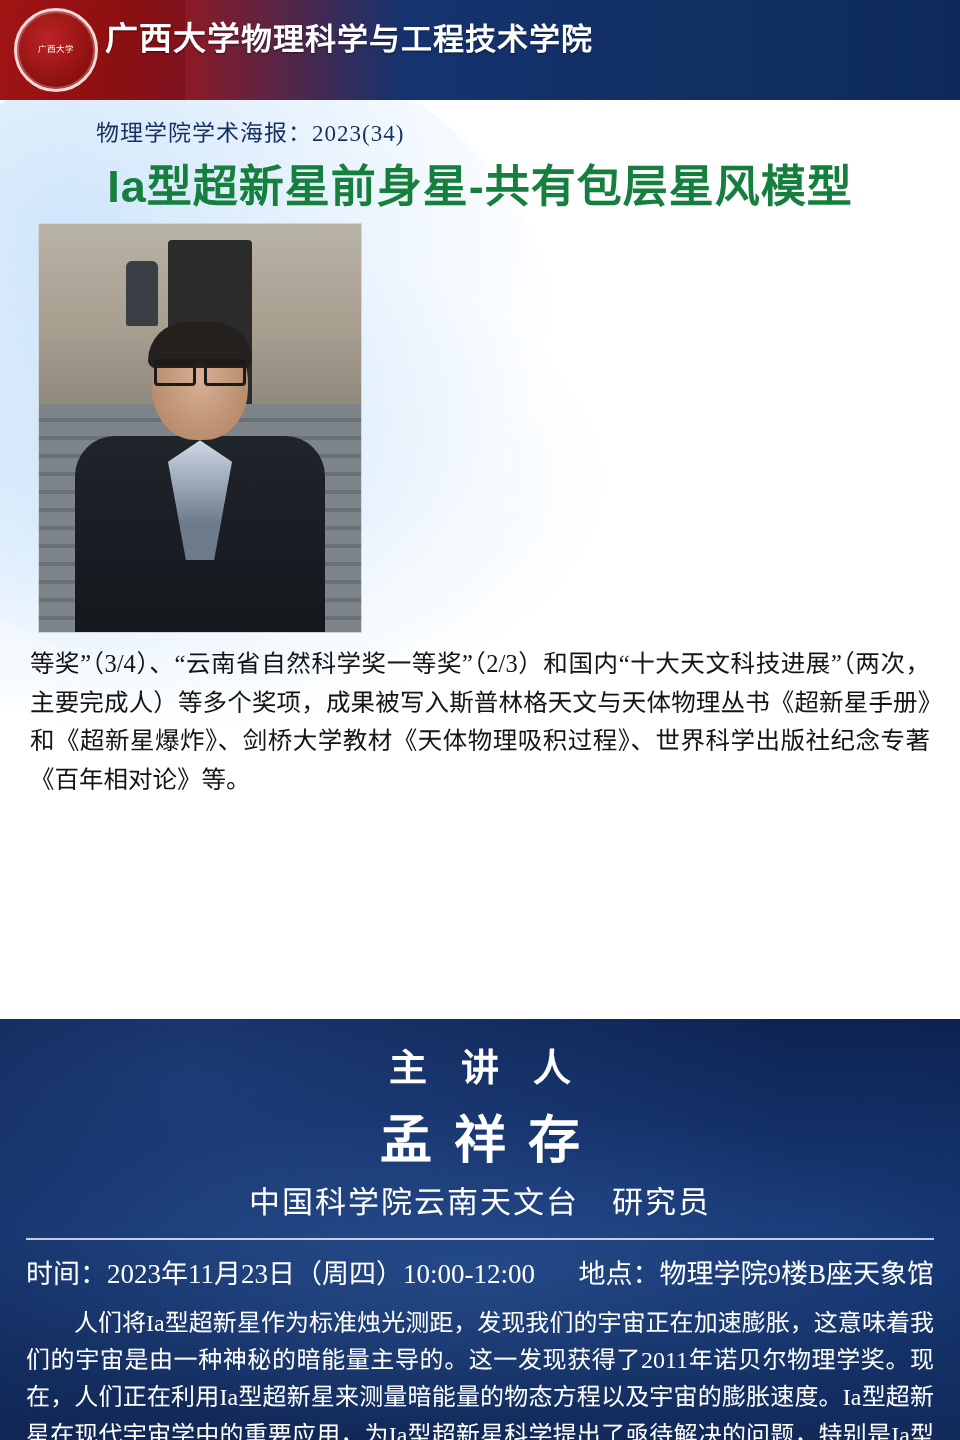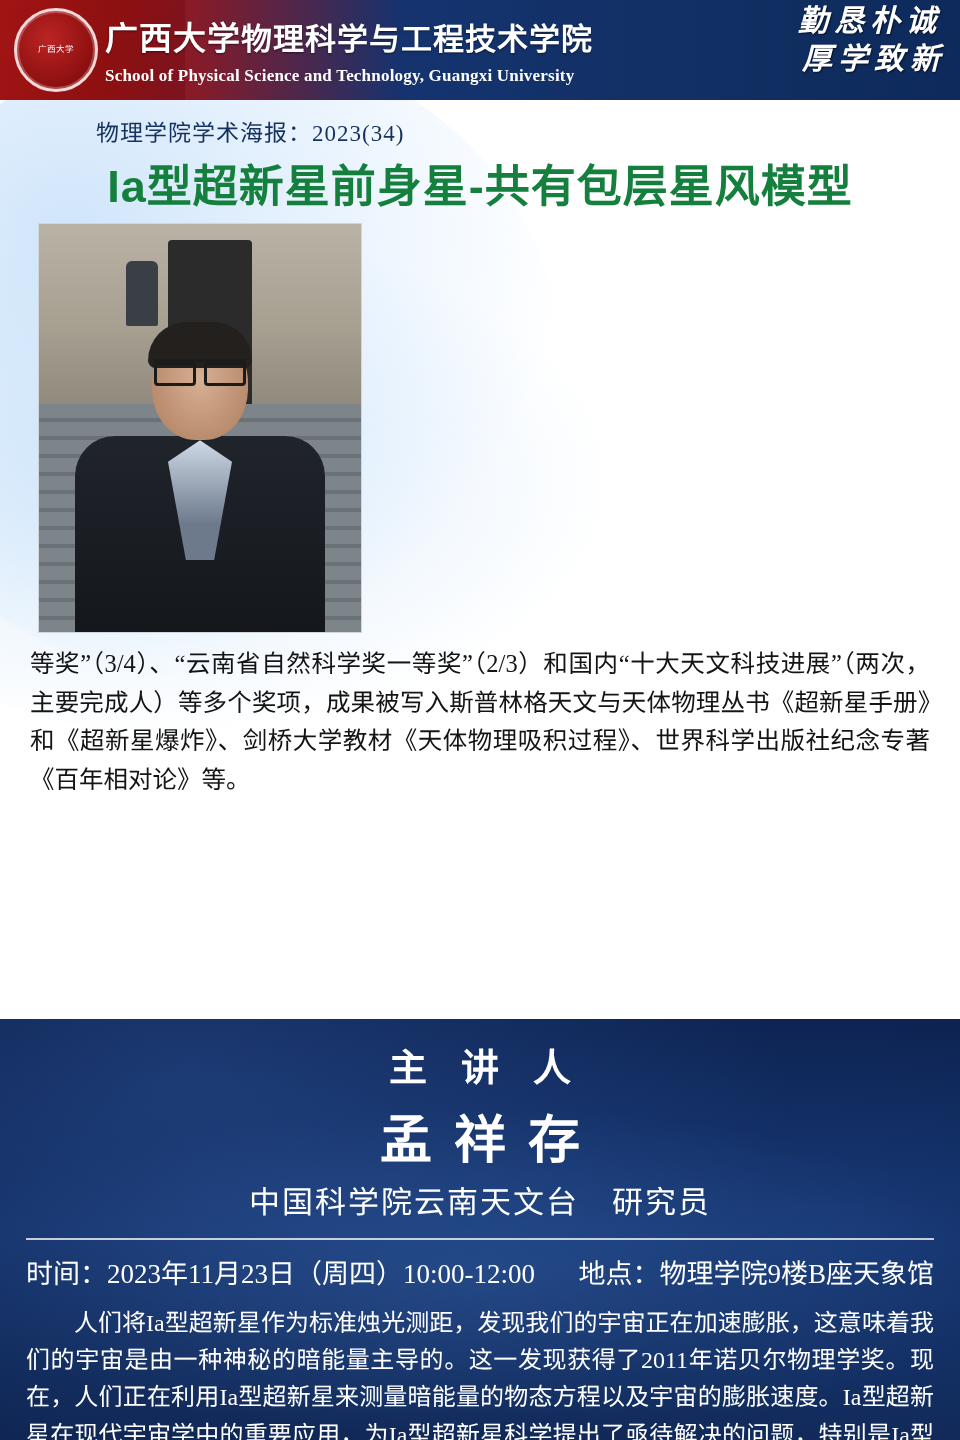--- a/index.html
+++ b/index.html
@@ -286,25 +286,20 @@
 
   <div class="header">
     <div class="header-red"></div>
     <div class="seal">
       <span>广西大学</span>
     </div>
     <div class="header-titles">
       <div class="header-cn">
         <span class="big">广西大学</span><span>物理科学与工程技术学院</span>
       </div>
-      <div class="header-en">School of Physical Science and Technology, Guangxi University</div>
-    </div>
-    <div class="header-motto">
-      <div class="motto-line">勤恳朴诚</div>
-      <div class="motto-line second">厚学致新</div>
     </div>
   </div>
 
   <div class="white-body">
     <div class="wave"></div>
     <div class="wave2"></div>
 
     <div class="poster-serial">物理学院学术海报：2023(34)</div>
     <div class="main-title">Ia型超新星前身星-共有包层星风模型</div>
 

